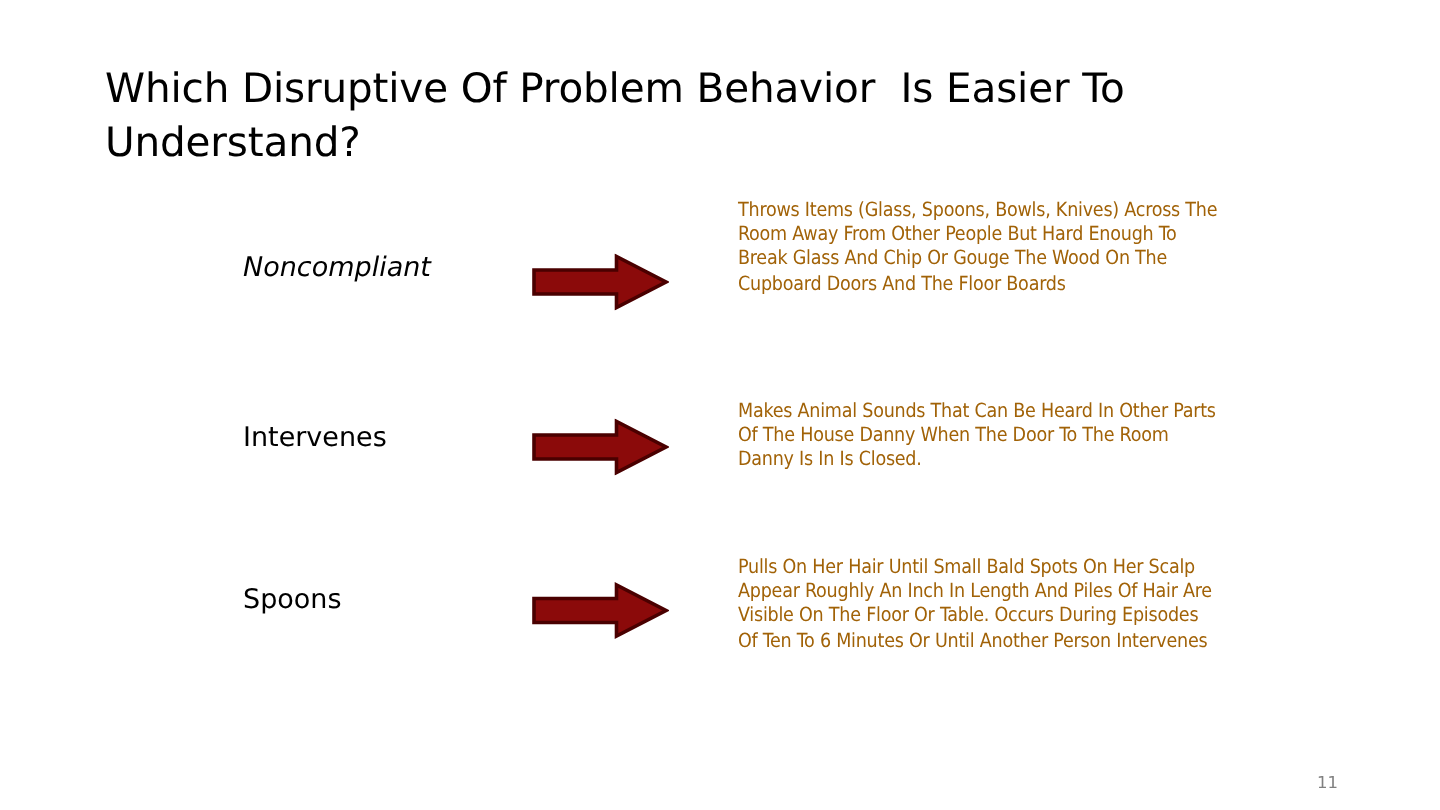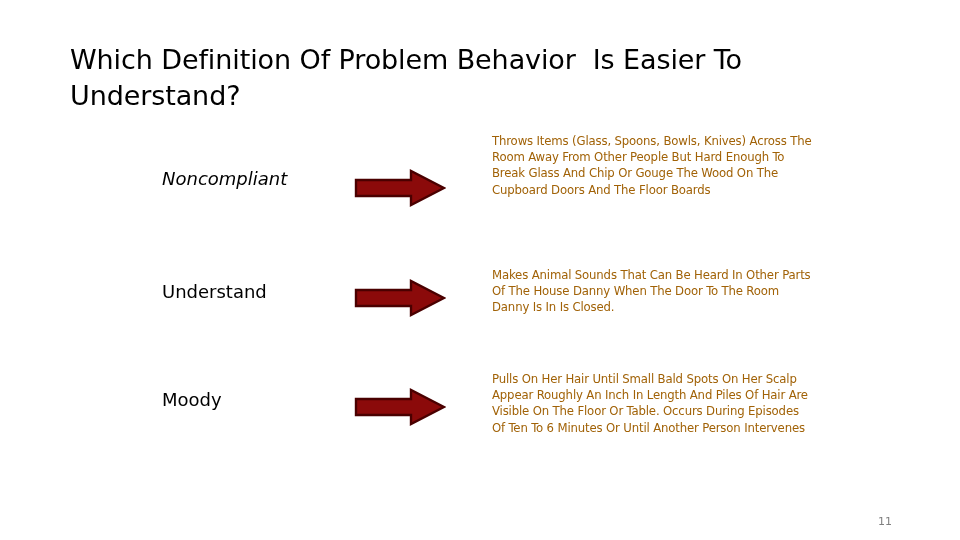--- a/index.html
+++ b/index.html
@@ -102,46 +102,46 @@
     font-family: "DejaVu Sans", sans-serif;
     font-size: 11px;
     color: #808080;
   }
 </style>
 </head>
 <body>
 
 <div class="slide">
 
-  <div class="slide-title">Which Definition Of Problem Behavior  Is Easier To Understand?</div>
+  <div class="slide-title">Which Disruptive Of Problem Behavior  Is Easier To Understand?</div>
 
   <div class="rows">
 
     <div class="row row-1">
       <div class="row-label">Noncompliant</div>
       <div class="arrow-wrap">
         <svg viewBox="0 0 92 38" xmlns="http://www.w3.org/2000/svg" aria-hidden="true">
           <polygon points="2,11 57,11 57,2 90,19 57,36 57,27 2,27" fill="#8B0A0A" stroke="#4A0000" stroke-width="2.4" stroke-linejoin="miter"></polygon>
         </svg>
       </div>
       <div class="row-body">Throws Items (Glass, Spoons, Bowls, Knives) Across The Room Away From Other People But Hard Enough To Break Glass And Chip Or Gouge The Wood On The Cupboard Doors And The Floor Boards</div>
     </div>
 
     <div class="row row-2">
-      <div class="row-label">Understand</div>
+      <div class="row-label">Intervenes</div>
       <div class="arrow-wrap">
         <svg viewBox="0 0 92 38" xmlns="http://www.w3.org/2000/svg" aria-hidden="true">
           <polygon points="2,11 57,11 57,2 90,19 57,36 57,27 2,27" fill="#8B0A0A" stroke="#4A0000" stroke-width="2.4" stroke-linejoin="miter"></polygon>
         </svg>
       </div>
       <div class="row-body">Makes Animal Sounds That Can Be Heard In Other Parts Of The House Danny When The Door To The Room Danny Is In Is Closed.</div>
     </div>
 
     <div class="row row-3">
-      <div class="row-label">Moody</div>
+      <div class="row-label">Spoons</div>
       <div class="arrow-wrap">
         <svg viewBox="0 0 92 38" xmlns="http://www.w3.org/2000/svg" aria-hidden="true">
           <polygon points="2,11 57,11 57,2 90,19 57,36 57,27 2,27" fill="#8B0A0A" stroke="#4A0000" stroke-width="2.4" stroke-linejoin="miter"></polygon>
         </svg>
       </div>
       <div class="row-body">Pulls On Her Hair Until Small Bald Spots On Her Scalp Appear Roughly An Inch In Length And Piles Of Hair Are Visible On The Floor Or Table. Occurs During Episodes Of Ten To 6 Minutes Or Until Another Person Intervenes</div>
     </div>
 
   </div>
 

